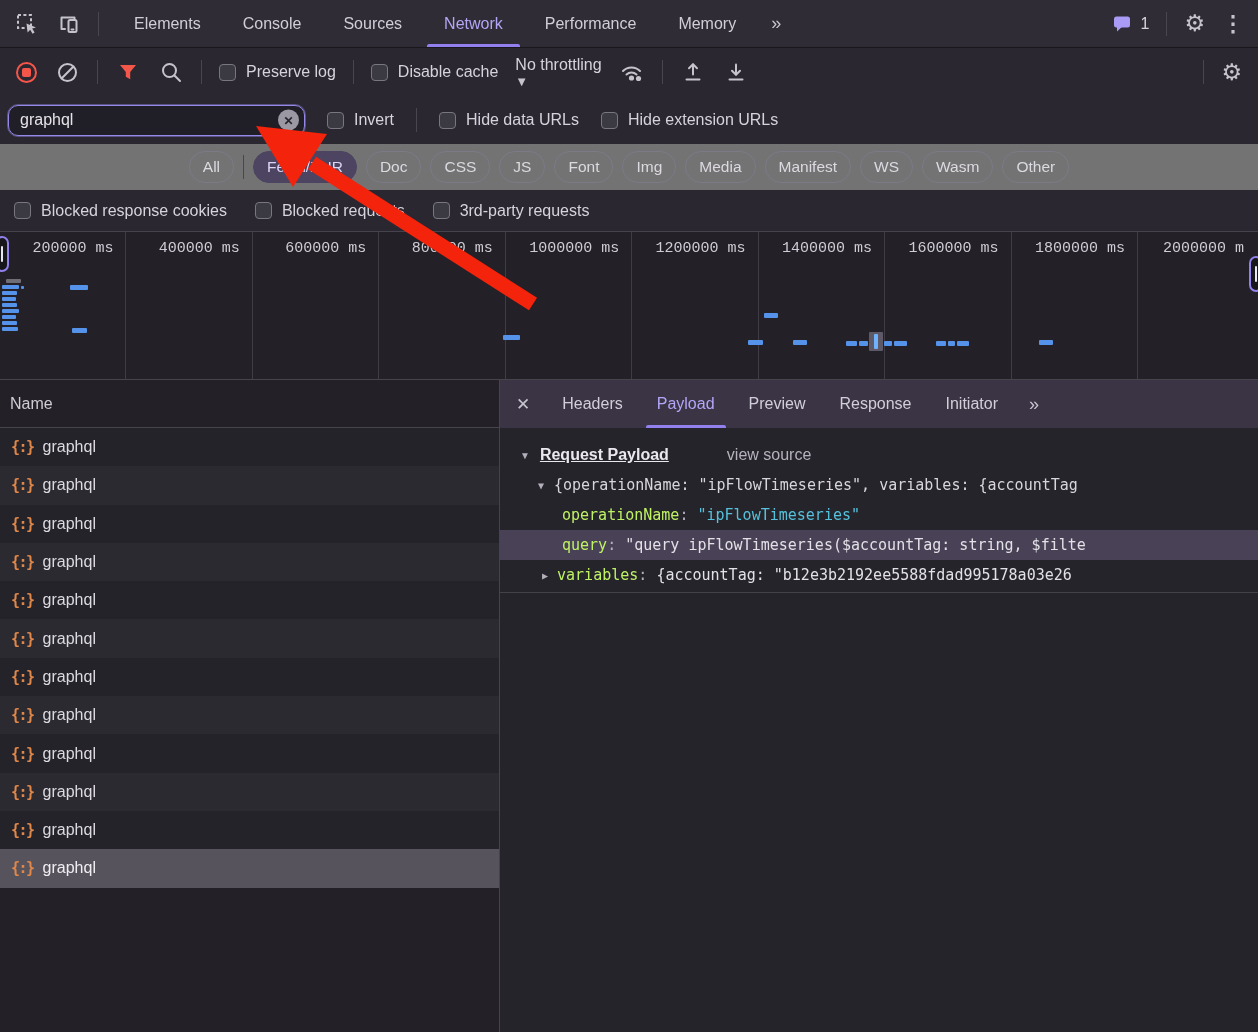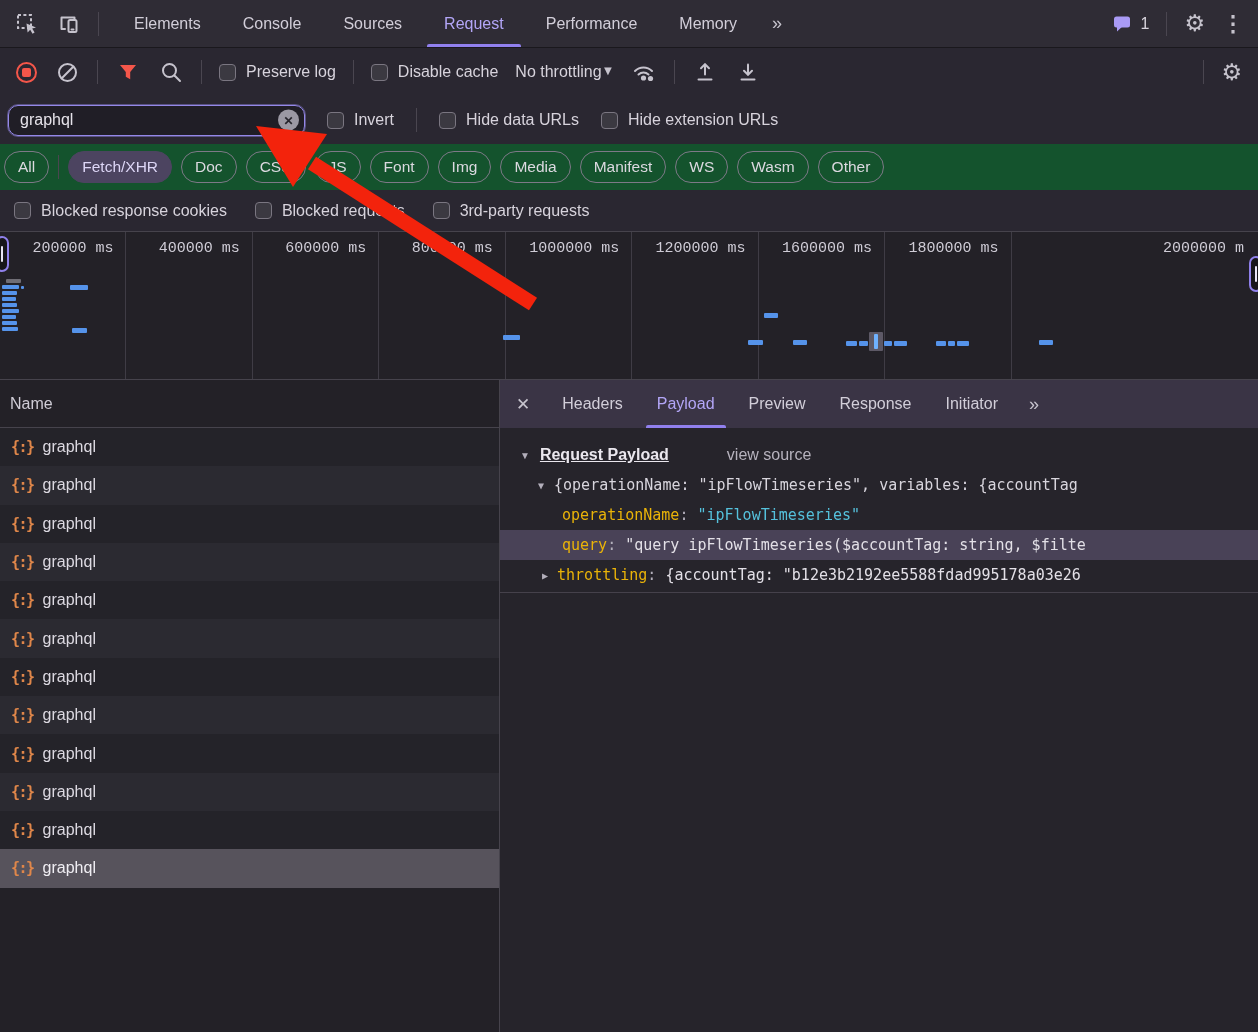--- a/index.html
+++ b/index.html
@@ -22,32 +22,32 @@
   .msg-wrap { display:flex; align-items:center; gap:8px; cursor:pointer; }
   .glyph-gear { font-size:23px; color:#c6c3cd; cursor:pointer; line-height:1; }
   .glyph-menuv { font-size:22px; color:#c6c3cd; cursor:pointer; line-height:1; font-weight:bold; }
 
   
   .toolbar2 { height:48px; background:#2a2731; display:flex; align-items:center; gap:17px; padding:0 16px; }
   .rec { width:21px; height:21px; border:2.5px solid #f4564a; border-radius:50%; display:flex; align-items:center; justify-content:center; cursor:pointer; }
   .rec-inner { width:9px; height:9px; background:#f4564a; border-radius:2px; }
   .cbrow { display:flex; align-items:center; gap:10px; cursor:pointer; }
   .cb { width:17px; height:17px; border:1.5px solid #7a7681; border-radius:4px; background:#3b3941; flex:0 0 auto; }
-  .throttle { display:flex; align-items:flex-start; cursor:pointer; }
+  .throttle { display:flex; align-items:flex-start; cursor:pointer;flex-direction:column; }
   .dd-arrow { font-size:13px; color:#c6c3cd; }
   .spacer { flex:1; }
 
   
   .filterrow { height:48px; background:#2a2731; display:flex; align-items:center; gap:22px; padding:0 8px; }
   .filter-input-wrap { position:relative; width:297px; height:31px; flex:0 0 auto; }
   .filter-input { width:100%; height:100%; background:#201e26; border:1.5px solid #9488e8; outline:1px solid rgba(148,136,232,.45); border-radius:10px; color:#e6e3ea; font-size:16px; font-family:"Liberation Sans",sans-serif; padding:0 34px 0 11px; }
   .input-clear { position:absolute; right:6px; top:50%; transform:translateY(-50%); width:21px; height:21px; border-radius:50%; background:#9b98a3; color:#26242b; font-size:12px; font-weight:bold; display:flex; align-items:center; justify-content:center; cursor:pointer; }
 
   
-  .chiprow { height:46px; background:#14532d; display:flex; align-items:center; gap:9px; padding:0 4px; }
+  .chiprow { height:46px; background:#737373; display:flex; align-items:center; gap:9px; padding:0 24px;justify-content:center; }
   .chip { height:32px; display:flex; align-items:center; padding:0 13px; border:1.5px solid #7d7987; border-radius:16px; color:#dcd9e0; font-size:15.5px; font-weight:500; cursor:pointer; white-space:nowrap; }
   .chip.active { background:#4c4460; border-color:#4c4460; color:#ddd6f6; }
 
   
   .checkrow { height:42px; background:#2a2731; display:flex; align-items:center; gap:28px; padding:0 14px; border-bottom:1px solid #46434c; }
 
   
   .overview { position:relative; height:148px; background:#232127; border-bottom:1px solid #46434c; overflow:hidden;font-family:Liberation Mono, monospace; }
   .ov-cols { position:absolute; inset:0; display:flex; }
   .ov-col { width:126.45px; flex:0 0 auto; border-right:1px solid #3f3c45; padding:8px 12px 0 0; text-align:right; color:#cfccd6; font-size:15px; }
@@ -78,21 +78,21 @@
   .payload { flex:1; overflow:hidden; }
   .pl-title-row { display:flex; align-items:center; gap:10px; padding:18px 0 6px 20px; }
   .tri { font-size:10px; color:#b3afbb; cursor:pointer; }
   .pl-title { font-weight:bold; color:#eae7ee; font-size:16px;text-decoration:underline; }
   .pl-viewsource { margin-left:48px; color:#b6b2bd; cursor:pointer; }
   .mono { font-family:"DejaVu Sans Mono",monospace; font-size:15px; white-space:pre; }
   .pl-summary { display:flex; align-items:center; gap:10px; height:30px; padding-left:38px; color:#d8d5dd; overflow:hidden; }
   .pl-row { display:flex; align-items:center; height:30px; padding-left:62px; overflow:hidden; }
   .pl-row.selected { background:#494257; }
   .pl-row.vars { padding-left:42px; gap:9px; }
-  .pl-key { color:#eab308; }
+  .pl-key { color:#bef264; }
   .pl-sep { color:#b3afbb; }
   .pl-val-str { color:#55c1dc; }
   .pl-val { color:#e3e0e7; }
   .pl-divider { border-bottom:1px solid #45414b; margin-top:2px; }
 
   .arrow-overlay { position:absolute; inset:0; pointer-events:none; z-index:50; }
 
   svg.lineicon { stroke:#c6c3cd; stroke-width:2; fill:none; stroke-linecap:round; stroke-linejoin:round; }
 </style>
 </head>
@@ -114,21 +114,21 @@
           <rect x="11.5" y="8" width="8" height="12" rx="1.5"></rect>
           <path d="M14.5 17.5 h2"></path>
         </svg>
       </span>
       <span class="vdiv"></span>
     </div>
     <div class="tabs">
       <div class="tab">Elements</div>
       <div class="tab">Console</div>
       <div class="tab">Sources</div>
-      <div class="tab active">Request</div>
+      <div class="tab active">Network</div>
       <div class="tab">Performance</div>
       <div class="tab">Memory</div>
       <div class="tab-more">»</div>
     </div>
     <div class="topbar-right">
       <span class="msg-wrap">
         <svg width="20" height="19" viewBox="0 0 20 19">
           <rect x="2" y="2.5" width="16" height="11" rx="2.5" fill="#a99af5"></rect>
           <path d="M5 13 v4.6 l4.8 -4.6 z" fill="#a99af5"></path>
         </svg>
@@ -256,20 +256,21 @@
   </div>
 
   <div class="overview">
     <div class="ov-cols">
       <div class="ov-col">200000 ms</div>
       <div class="ov-col">400000 ms</div>
       <div class="ov-col">600000 ms</div>
       <div class="ov-col">800000 ms</div>
       <div class="ov-col">1000000 ms</div>
       <div class="ov-col">1200000 ms</div>
+      <div class="ov-col">1400000 ms</div>
       <div class="ov-col">1600000 ms</div>
       <div class="ov-col">1800000 ms</div>
       <div class="ov-col">2000000 m</div>
     </div>
     <div>
         <div class="ovbar" style="left: 6px; top: 47px; width: 15px; height: 4px; background: rgb(111, 109, 117);"></div>
         <div class="ovbar" style="left: 2px; top: 53px; width: 17px; height: 4px; background: rgb(85, 147, 234);"></div>
         <div class="ovbar" style="left: 21px; top: 54px; width: 3px; height: 3px; background: rgb(85, 147, 234);"></div>
         <div class="ovbar" style="left: 2px; top: 59px; width: 15px; height: 4px; background: rgb(85, 147, 234);"></div>
         <div class="ovbar" style="left: 2px; top: 65px; width: 14px; height: 4px; background: rgb(85, 147, 234);"></div>
@@ -376,21 +377,21 @@
           <span>{operationName: "ipFlowTimeseries", variables: {accountTag</span>
         </div>
         <div class="pl-row mono">
           <span class="pl-key">operationName</span><span class="pl-sep">: </span><span class="pl-val-str">"ipFlowTimeseries"</span>
         </div>
         <div class="pl-row mono selected">
           <span class="pl-key">query</span><span class="pl-sep">: </span><span class="pl-val">"query ipFlowTimeseries($accountTag: string, $filte</span>
         </div>
         <div class="pl-row mono vars">
           <span class="tri">▶</span>
-          <span><span class="pl-key">throttling</span><span class="pl-sep">: </span><span class="pl-val">{accountTag: "b12e3b2192ee5588fdad995178a03e26</span></span>
+          <span><span class="pl-key">variables</span><span class="pl-sep">: </span><span class="pl-val">{accountTag: "b12e3b2192ee5588fdad995178a03e26</span></span>
         </div>
         <div class="pl-divider"></div>
       </div>
     </div>
   </div>
 
   <svg class="arrow-overlay" width="1258" height="1032" viewBox="0 0 1258 1032">
     <line x1="533" y1="304" x2="312" y2="163" stroke="#f3230c" stroke-width="15"></line>
     <polygon points="256,126 327,134 293,187" fill="#f3230c"></polygon>
   </svg>

